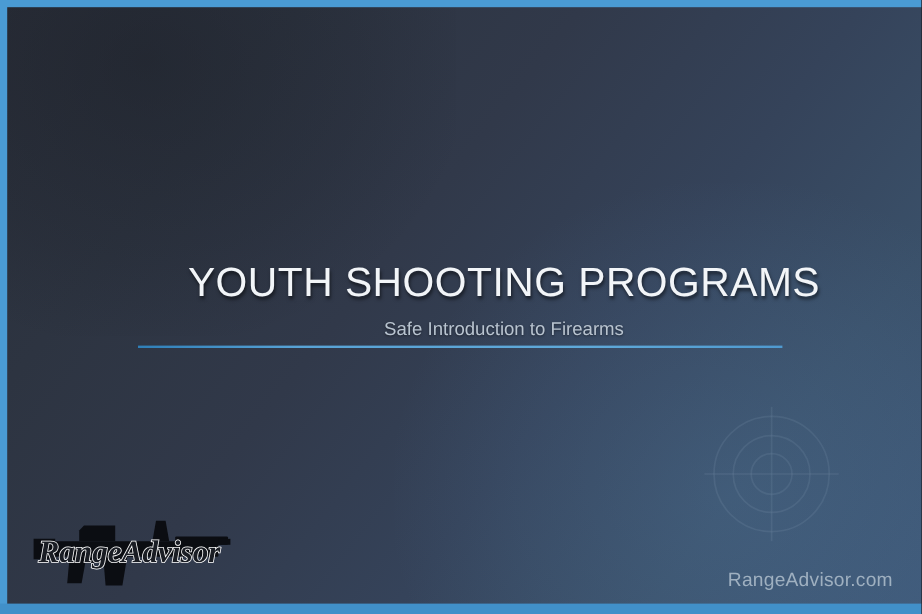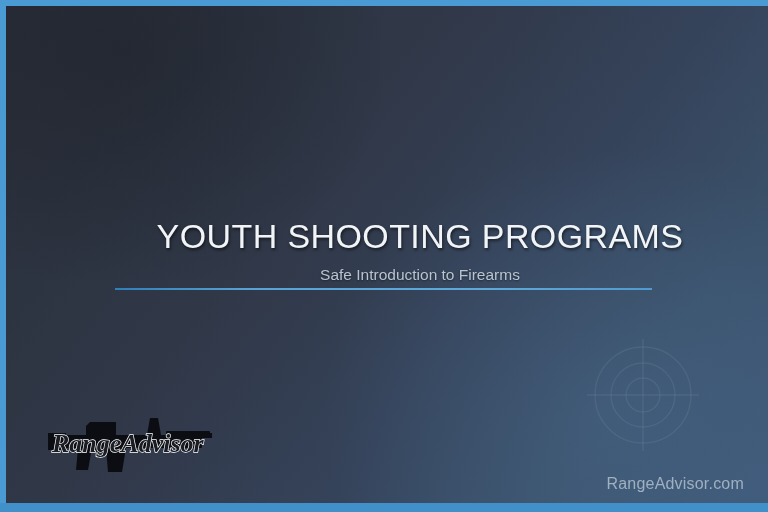--- a/index.html
+++ b/index.html
@@ -105,24 +105,23 @@
     top: 288px;
     width: 537px;
     height: 2px;
     background: linear-gradient(90deg, #2f7fb8 0%, #58a3d6 25%, #5fa9d9 70%, #4f9ad0 100%);
   }
 
   
   .logo {
     position: absolute;
     left: 26px;
-    top: 412px;
+    top: 428px;
     width: 168px;
     height: 64px;
-    margin-left: 20px;
   }
 
   
   .footer-url {
     position: absolute;
     right: 24px;
     bottom: 19px;
     font-size: 16px;
     color: #9fb0c0;
     letter-spacing: 0.2px;

